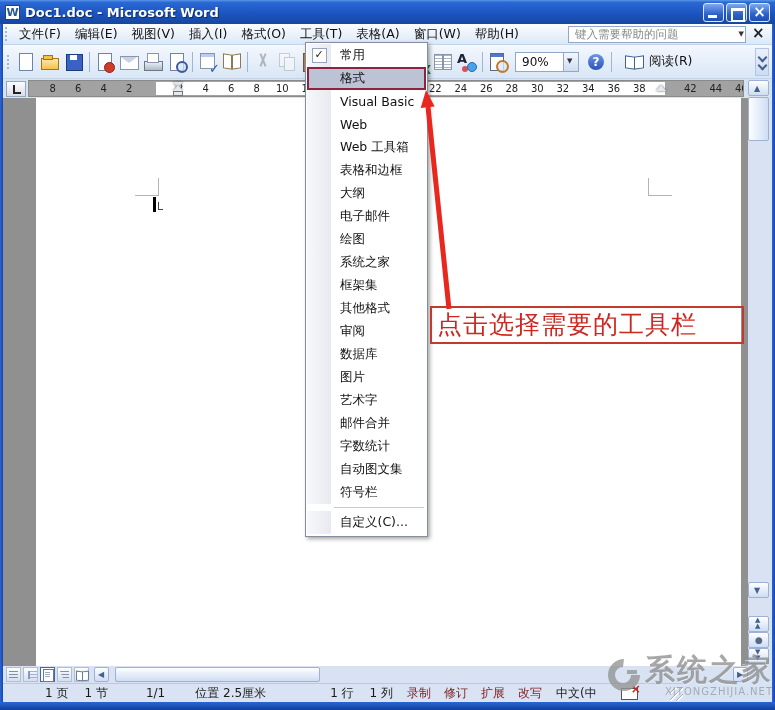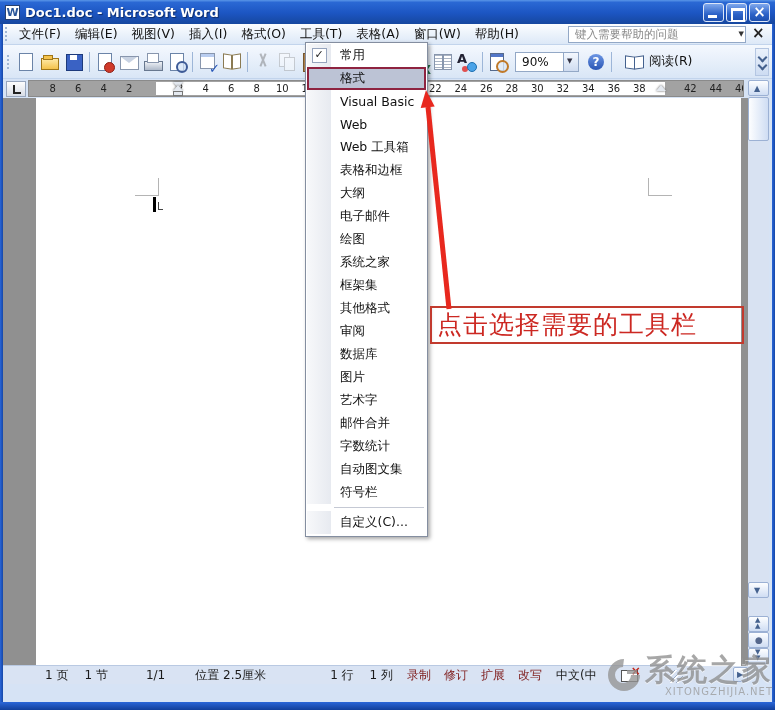--- a/index.html
+++ b/index.html
@@ -147,21 +147,21 @@
   .vb-outline::before{content:"";position:absolute;left:2px;top:3px;width:9px;height:8px;background:repeating-linear-gradient(180deg,#7f8fae 0 1px,transparent 1px 3px);clip-path:polygon(0 0,100% 0,100% 100%,35% 100%);}
   .vb-read::before{content:"";position:absolute;left:1px;top:3px;width:5px;height:8px;background:#fff;border:1px solid #667a99;transform:skewY(8deg);}
   .vb-read::after{content:"";position:absolute;left:7px;top:3px;width:5px;height:8px;background:#fff;border:1px solid #667a99;transform:skewY(-8deg);}
   .hbtn{width:15px;height:15px;position:relative;background:linear-gradient(#fdfeff,#cfddf3);border:1px solid #9cb1d4;border-radius:2px;flex:0 0 auto;}
   .g-left::after{content:"◀";position:absolute;left:3px;top:2px;font-size:8px;color:#44618e;}
   .g-right::after{content:"▶";position:absolute;left:3px;top:2px;font-size:8px;color:#44618e;}
   .htrack{flex:1;height:15px;position:relative;}
   .hthumb{position:absolute;left:6px;top:0;width:205px;height:15px;background:linear-gradient(#fdfeff,#cfddf3);border:1px solid #9cb1d4;border-radius:2px;}
 
   
-  .statusbar{position:absolute;left:3px;top:665px;width:681px;height:19px;background:#d9e3f3;border-top:1px solid #b9c9e2;
+  .statusbar{position:absolute;left:3px;top:683px;width:681px;height:19px;background:#d9e3f3;border-top:1px solid #b9c9e2;
     display:flex;align-items:center;font-size:12px;color:#1a1a1a;white-space:nowrap;}
   .st{flex:0 0 auto;}
   .dim{color:#7f1d1d;}
   .modes{display:flex;gap:13px;margin-left:14px;}
   .spellbook{width:17px;height:13px;position:relative;margin-left:24px;}
   .spellbook::before{content:"";position:absolute;left:0;top:1px;width:15px;height:10px;background:#fff;border:1px solid #555;}
   .spellbook::after{content:"×";position:absolute;right:-3px;top:-5px;color:#c22518;font-weight:bold;font-size:12px;}
   .resize-grip{position:absolute;right:1px;bottom:1px;width:13px;height:13px;
     background:repeating-linear-gradient(135deg,transparent 0 3px,#9cacc4 3px 4px,#fff 4px 5px);}
 

